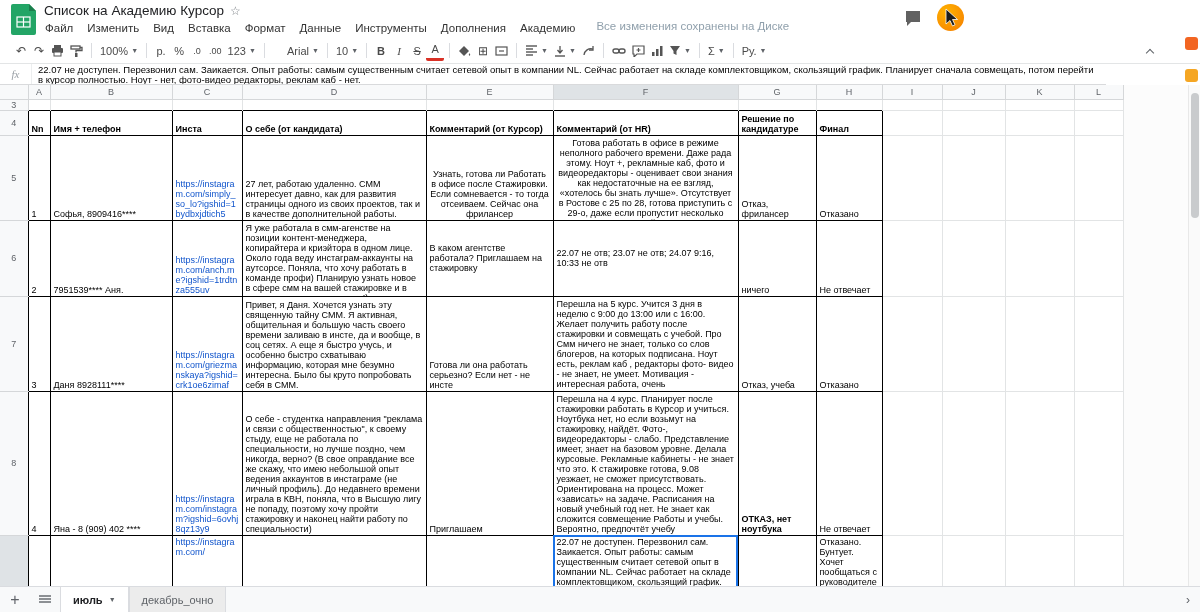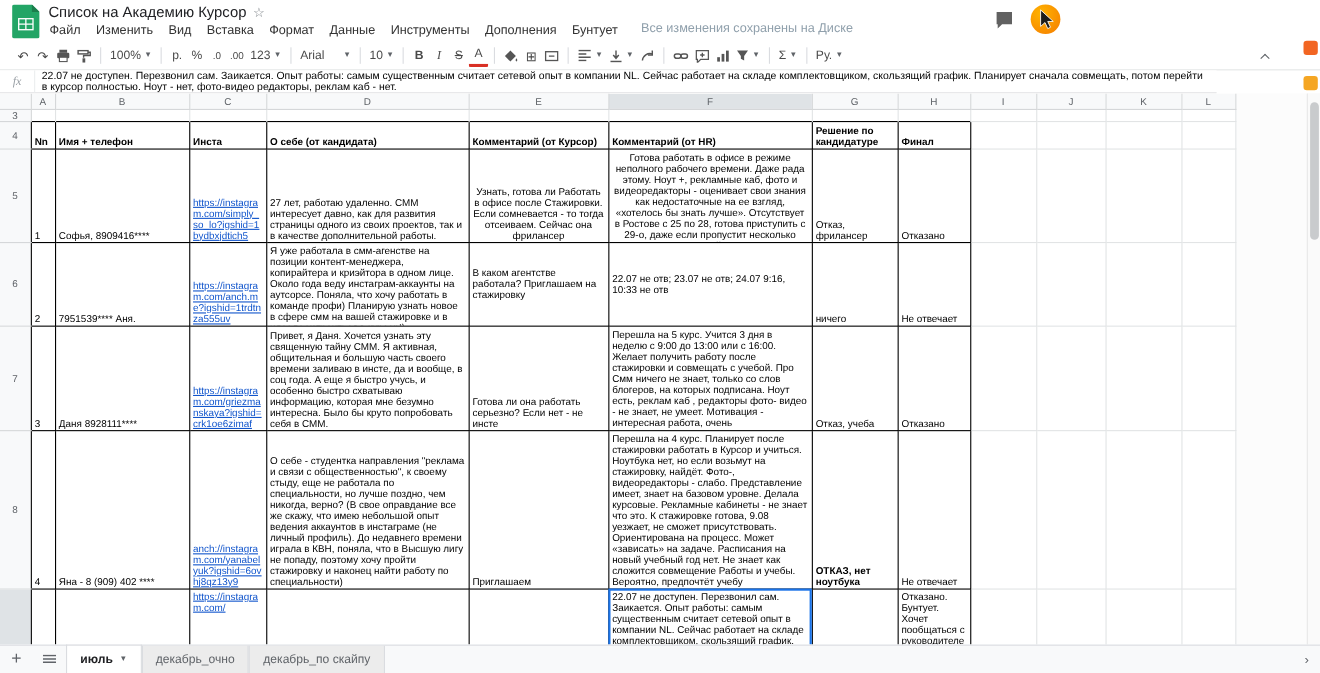--- a/index.html
+++ b/index.html
@@ -63,21 +63,21 @@
   td.bk{border:1px solid #000}
   .rbd{border-right:1px solid #000 !important}
   .cw{padding:1px 3px;line-height:10px;word-wrap:break-word;overflow:hidden;color:#000}
   tr.r4 .cw{max-height:23px;font-weight:bold}
   tr.r5 .cw{max-height:83px} tr.r6 .cw{max-height:74px} tr.r7 .cw{max-height:93px}
   tr.r8 .cw{max-height:142px} tr.r9 .cw{max-height:158px}
   td.ha-c .cw{text-align:center}
   td.va-m{vertical-align:middle}
   tr.r9 td{vertical-align:top}
   td.boldcell .cw{font-weight:bold}
-  .lnk{color:#1155cc;text-decoration:underline;word-break:break-all;cursor:pointer}
+  .lnk{color:#1155cc;word-break:break-all;cursor:pointer}
   td.selcell{outline:2px solid #1a73e8;outline-offset:-2px}
 
   
   .vscroll{position:absolute;right:0;top:85px;width:12px;height:501px;background:#fafafa;border-left:1px solid #e8e8e8}
   .vthumb{position:absolute;left:2px;top:8px;width:8px;height:125px;background:#c9cbcd;border-radius:4px}
   .ext1{position:absolute;right:2px;top:37px;width:13px;height:13px;border-radius:3px;background:#f26522}
   .ext2{position:absolute;right:2px;top:69px;width:13px;height:13px;border-radius:3px;background:#f5a623}
 
   
   .bottombar{position:absolute;left:0;top:586px;width:1200px;height:26px;background:#f8f9fa;
@@ -113,21 +113,21 @@
     </div>
     <div class="menu-row">
       <span class="menu-item">Файл</span>
       <span class="menu-item">Изменить</span>
       <span class="menu-item">Вид</span>
       <span class="menu-item">Вставка</span>
       <span class="menu-item">Формат</span>
       <span class="menu-item">Данные</span>
       <span class="menu-item">Инструменты</span>
       <span class="menu-item">Дополнения</span>
-      <span class="menu-item">Бунтует</span>
+      <span class="menu-item">Академию</span>
       <span class="save-status">Все изменения сохранены на Диске</span>
     </div>
     <div class="top-right">
       <span class="comment-btn">
         <svg width="18" height="18" viewBox="0 0 18 18">
             <path d="M2 2 h14 v11 h-9 l-4 4 v-4 h-1 z" fill="#616161"></path>
           </svg>
       </span>
       <span class="avatar">
         <svg width="27" height="27" viewBox="0 0 27 27">
@@ -162,21 +162,21 @@
     <span class="sep"></span>
     <span class="tbtn">р.</span>
     <span class="tbtn">%</span>
     <span class="tbtn" style="font-size:9px">.0</span>
     <span class="tbtn" style="font-size:9px">.00</span>
     <span class="tbtn">
         <span>123</span>
         <span class="caret">▼</span>
       </span>
     <span class="sep"></span>
-    <span class="tbtn" style="min-width:52px;justify-content:space-between">
+    <span class="tbtn" style="min-width:52px;justify-content:flex-end">
         <span>Arial</span>
         <span class="caret">▼</span>
       </span>
     <span class="sep"></span>
     <span class="tbtn">
         <span>10</span>
         <span class="caret">▼</span>
       </span>
     <span class="sep"></span>
     <span class="tbtn btn-bold">B</span>
@@ -416,21 +416,21 @@
         <td class="bk">
               <div class="cw">3</div>
             </td>
         <td class="bk">
               <div class="cw">Даня 8928111****</div>
             </td>
         <td class="bk">
               <div class="cw"><a class="lnk">https://instagram.com/griezmanskaya?igshid=crk1oe6zimaf</a></div>
             </td>
         <td class="bk">
-              <div class="cw">Привет, я Даня. Хочется узнать эту священную тайну СММ. Я активная, общительная и большую часть своего времени заливаю в инсте, да и вообще, в соц года. А еще я быстро учусь, и особенно быстро схватываю информацию, которая мне безумно интересна. Было бы круто попробовать себя в СММ.</div>
+              <div class="cw">Привет, я Даня. Хочется узнать эту священную тайну СММ. Я активная, общительная и большую часть своего времени заливаю в инсте, да и вообще, в соц сетях. А еще я быстро учусь, и особенно быстро схватываю информацию, которая мне безумно интересна. Было бы круто попробовать себя в СММ.</div>
             </td>
         <td class="bk">
               <div class="cw">Готова ли она работать серьезно? Если нет - не инсте</div>
             </td>
         <td class="bk">
               <div class="cw">Перешла на 5 курс. Учится 3 дня в неделю с 9:00 до 13:00 или с 16:00. Желает получить работу после стажировки и совмещать с учебой. Про Смм ничего не знает, только со слов блогеров, на которых подписана. Ноут есть, реклам каб , редакторы фото- видео - не знает, не умеет. Мотивация - интересная работа, очень эмоциональная. Ориентирована на результат. 22 года. Сосновская Дарья Алексеевна. В наших базах нет</div>
             </td>
         <td class="bk">
               <div class="cw">Отказ, учеба</div>
             </td>
@@ -444,21 +444,21 @@
       </tr>
       <tr class="r8">
         <th class="rh rbd">8</th>
         <td class="bk">
               <div class="cw">4</div>
             </td>
         <td class="bk">
               <div class="cw">Яна - 8 (909) 402 ****</div>
             </td>
         <td class="bk">
-              <div class="cw"><a class="lnk">anch://instagram.com/yanabelyuk?igshid=6ovhj8qz13y9</a></div>
+              <div class="cw"><a class="lnk">https://instagram.com/instagram?igshid=6ovhj8qz13y9</a></div>
             </td>
         <td class="bk">
               <div class="cw">О себе - студентка направления "реклама и связи с общественностью", к своему стыду, еще не работала по специальности, но лучше поздно, чем никогда, верно? (В свое оправдание все же скажу, что имею небольшой опыт ведения аккаунтов в инстаграме (не личный профиль). До недавнего времени играла в КВН, поняла, что в Высшую лигу не попаду, поэтому хочу пройти стажировку и наконец найти работу по специальности)</div>
             </td>
         <td class="bk">
               <div class="cw">Приглашаем</div>
             </td>
         <td class="bk">
               <div class="cw">Перешла на 4 курс. Планирует после стажировки работать в Курсор и учиться. Ноутбука нет, но если возьмут на стажировку, найдёт. Фото-, видеоредакторы - слабо. Представление имеет, знает на базовом уровне. Делала курсовые. Рекламные кабинеты - не знает что это. К стажировке готова, 9.08 уезжает, не сможет присутствовать. Ориентирована на процесс. Может «зависать» на задаче. Расписания на новый учебный год нет. Не знает как сложится совмещение Работы и учебы. Вероятно, предпочтёт учебу</div>
             </td>
@@ -525,19 +525,16 @@
           </g>
         </svg>
     </span>
     <span class="tab active">
       <span>июль</span>
         <span class="caret">▼</span>
     </span>
     <span class="tab">
       <span>декабрь_очно</span>
     </span>
-    <span class="tab">
-      <span>декабрь_по скайпу</span>
-    </span>
     <span class="tab-scroll">›</span>
   </div>
 
 </div>
 
 </body></html>

